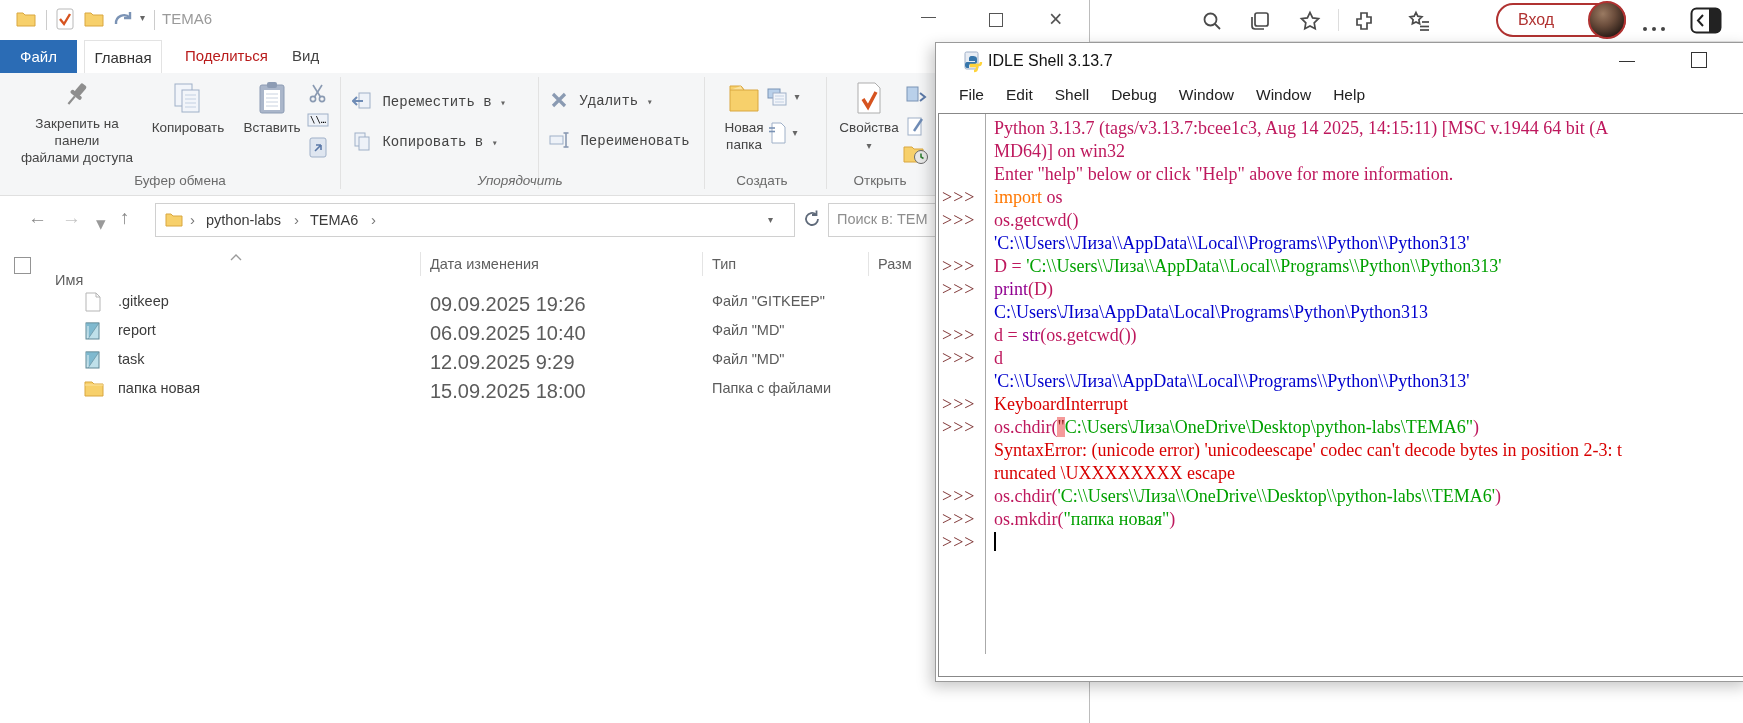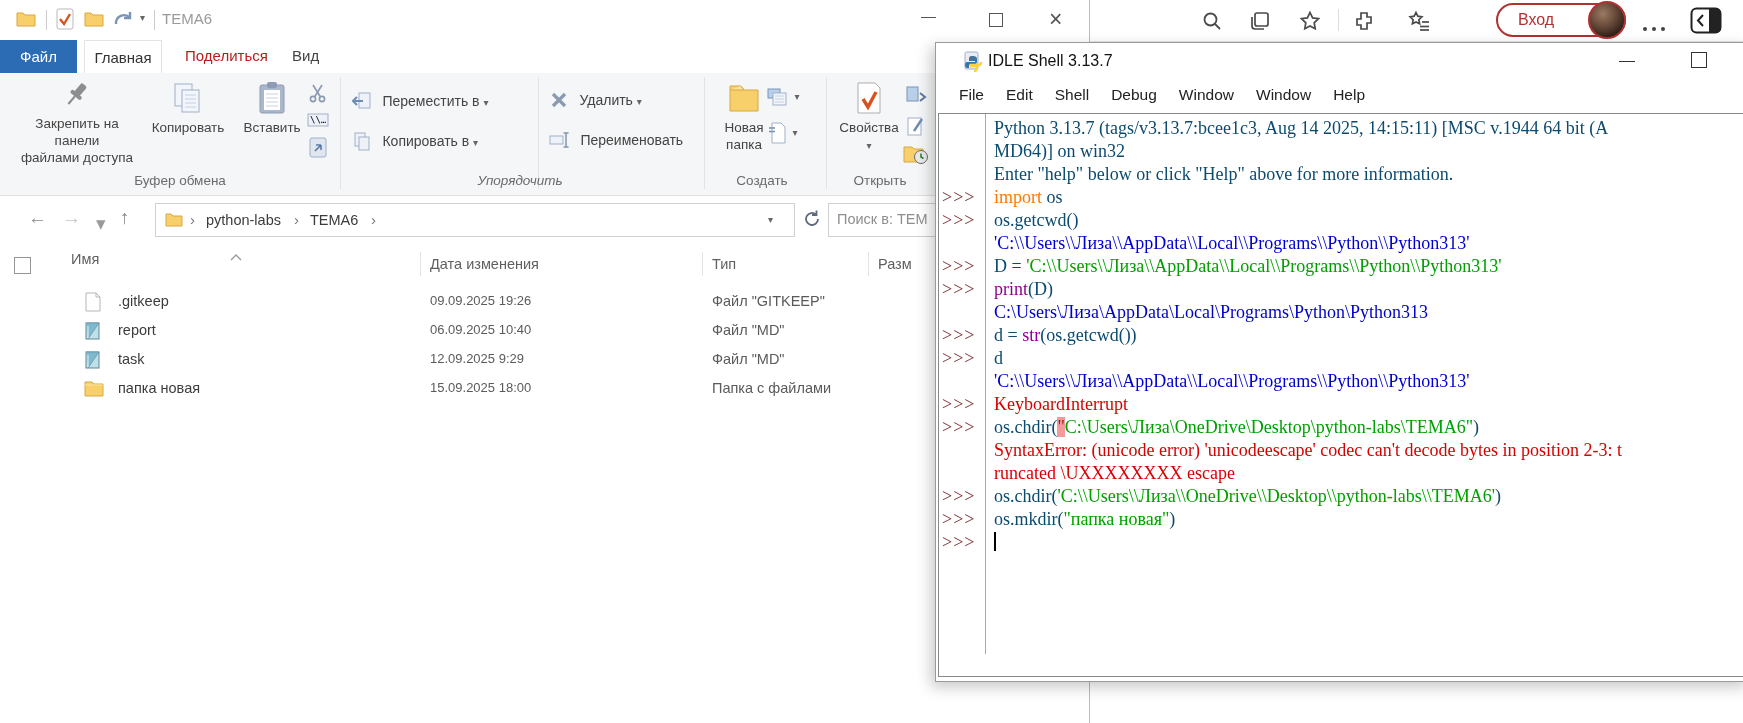--- a/index.html
+++ b/index.html
@@ -27,56 +27,56 @@
   #tab-file{position:absolute;left:0;top:0;width:77px;height:33px;background:#2b6cb5;color:#fff;
             display:flex;align-items:center;justify-content:center;}
   #tab-home{position:absolute;left:84px;top:0;width:78px;height:33px;background:#fff;color:#333;
             border:1px solid #e3e3e3;border-bottom:none;box-sizing:border-box;
             display:flex;align-items:center;justify-content:center;}
   #tab-share{position:absolute;left:185px;top:7px;color:#b91c1c;}
   #tab-view{position:absolute;left:292px;top:7px;color:#444;}
   #ribbon{position:absolute;left:0;top:73px;width:1089px;height:123px;background:#f5f6f7;border-bottom:1px solid #e0e0e0;box-sizing:border-box;}
   .rsep{position:absolute;top:4px;width:1px;height:112px;background:#e2e2e2;}
   .rlabel{font-size:13.5px;color:#444;text-align:center;line-height:17px;}
-  .rsmall{font-size:14px;color:#444;}
+  .rsmall{font-size:14px;color:#444;font-family:Liberation Mono, monospace;}
   .grouplbl{position:absolute;top:100px;font-size:13.5px;color:#6b6b6b;text-align:center;}
   .carat{color:#666;font-size:10px;}
   
   #addr{position:absolute;left:0;top:196px;width:1089px;height:49px;background:#fff;}
   .navarrow{position:absolute;top:11px;font-size:19px;}
   #crumbbox{position:absolute;left:155px;top:7px;width:640px;height:34px;border:1px solid #d0d0d0;background:#fff;box-sizing:border-box;}
   .crumb{font-size:14.5px;color:#3b3b3b;}
   .chev{color:#777;font-size:15px;}
   #searchbox{position:absolute;left:828px;top:7px;width:250px;height:34px;border:1px solid #d0d0d0;background:#fff;box-sizing:border-box;}
   #searchbox .ph{position:absolute;left:8px;top:7px;font-size:14.5px;color:#8e8e8e;white-space:nowrap;}
   
   #headers{position:absolute;left:0;top:248px;width:1089px;height:34px;font-size:14.5px;color:#5f5f5f;}
   .hdiv{position:absolute;top:4px;width:1px;height:24px;background:#e4e4e4;}
   #rows{position:absolute;left:0;top:288px;width:1089px;}
   .frow{position:relative;height:29px;}
   .frow .nm{position:absolute;left:118px;top:5px;font-size:14.5px;color:#3c3c3c;white-space:nowrap;}
-  .frow .dt{position:absolute;left:430px;top:5px;font-size:13px;color:#5b5b5b;white-space:nowrap;}
+  .frow .dt{position:absolute;left:430px;top:5px;font-size:20px;color:#5b5b5b;white-space:nowrap;}
   .frow .tp{position:absolute;left:712px;top:5px;font-size:14.5px;color:#5b5b5b;white-space:nowrap;}
   .frow .ic{position:absolute;left:84px;top:4px;width:20px;height:20px;}
   
   #idle{left:935px;top:42px;width:815px;height:640px;background:#fff;border:1px solid #9a9a9a;
         box-sizing:border-box;box-shadow:-4px 5px 14px rgba(0,0,0,.22);}
   #idle-title{position:absolute;left:0;top:0;width:100%;height:38px;background:#fff;}
   #idle-title .t{position:absolute;left:52px;top:9px;font-size:16px;color:#111;}
   #idle-menu{position:absolute;left:12px;top:40px;height:28px;font-size:15.5px;color:#222;display:flex;}
   #idle-menu span{padding:3px 11px 0 11px;}
   #shellarea{position:absolute;left:2px;top:70px;right:0;bottom:4px;border:1px solid #888;
              border-right:none;background:#fff;overflow:hidden;}
   #gutterline{position:absolute;left:46px;top:0;width:1px;height:540px;background:#aaa;}
   #shell-lines{position:absolute;left:0;top:3px;width:100%;}
   .sh-row{display:flex;height:23px;white-space:pre;
           font-family:"Liberation Serif","DejaVu Serif",serif;font-size:18px;line-height:23px;}
   .sh-prompt{flex:none;width:46px;padding-left:3px;box-sizing:border-box;color:#7f3535;letter-spacing:1px;}
   .sh-code{padding-left:9px;}
-  .sh-k{color:#0c4a6e;} .sh-o{color:#ff7700;} .sh-p{color:#900090;} .sh-g{color:#00a000;}
+  .sh-k{color:#be185d;} .sh-o{color:#ff7700;} .sh-p{color:#900090;} .sh-g{color:#00a000;}
   .sh-b{color:#0000cd;} .sh-r{color:#d80000;}
   .sh-eh{color:#8f1f1f;background:#f59a9a;}
   .sh-cursor{display:inline-block;width:2px;height:19px;background:#000;vertical-align:-3px;}
 </style>
 </head>
 <body>
 
 <div id="canvas">
 
   <div class="abs" id="edgebar">
@@ -363,21 +363,21 @@
             <path d="M14.5 1.5v4.5H10"></path>
           </svg>
       </span>
       <div id="searchbox">
         <span class="ph">Поиск в: ТЕМ</span>
       </div>
     </div>
 
     <div id="headers">
       <span class="abs" style="left:14px;top:9px;width:15px;height:15px;border:1px solid #949494;background:#fff;"></span>
-      <span class="abs" style="left:55px;top:3px;margin-left:16px;">Имя</span>
+      <span class="abs" style="left:55px;top:24px;">Имя</span>
       <span class="abs" style="left:230px;top:0px;">
         <svg width="12" height="7" viewBox="0 0 12 7">
             <path d="M1 6l5-5 5 5" fill="none" stroke="#9a9a9a" stroke-width="1.4"></path>
           </svg>
       </span>
       <span class="hdiv" style="left:420px;"></span>
       <span class="abs" style="left:430px;top:8px;">Дата изменения</span>
       <span class="hdiv" style="left:702px;"></span>
       <span class="abs" style="left:712px;top:8px;">Тип</span>
       <span class="hdiv" style="left:868px;"></span>

